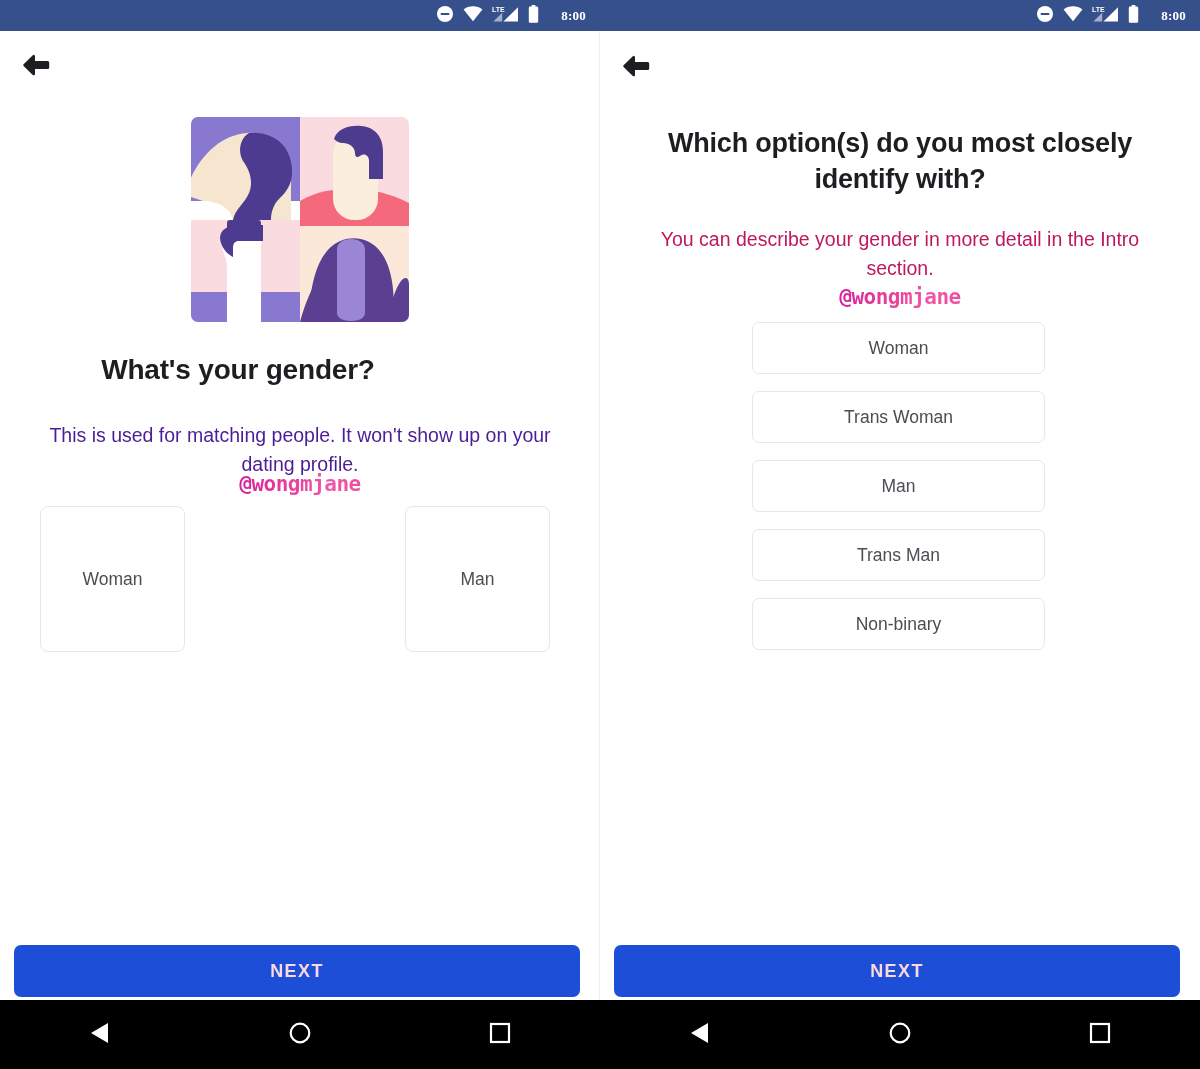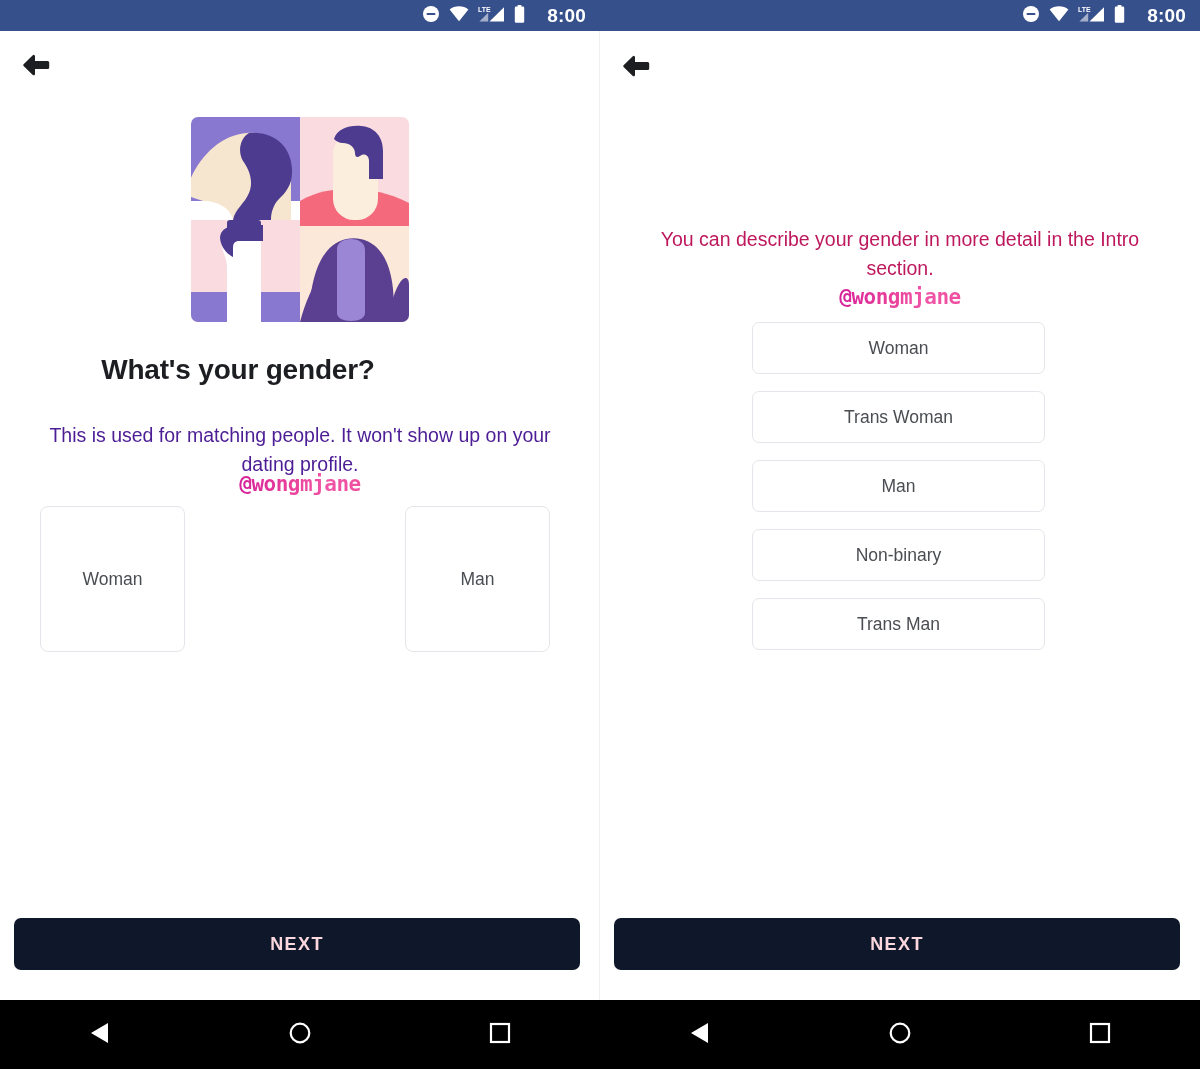--- a/index.html
+++ b/index.html
@@ -34,25 +34,26 @@
     height: 31px;
     display: flex;
     align-items: center;
     justify-content: flex-end;
     padding-right: 14px;
     gap: 9px;
   }
   .sb-icon { display: block; }
   .sb-time {
     color: #ffffff;
-    font-size: 19px;
+    font-size: 13px;
     font-weight: bold;
     letter-spacing: 0.2px;
     line-height: 1;
     margin-left: 13px;
+    font-family: Liberation Serif, serif;
   }
 
   
   .panels {
     position: absolute;
     top: 31px; left: 0;
     width: 1200px;
     height: 969px;
     display: flex;
   }
@@ -190,24 +191,24 @@
     align-items: center;
     justify-content: center;
     font-size: 17.5px;
     color: #4a4d52;
   }
 
   
   .next-btn {
     position: absolute;
     left: 14px;
-    bottom: 30px;
+    bottom: 3px;
     width: 566px;
     height: 52px;
-    background: #0f172a;
+    background: #1d4ed8;
     border-radius: 7px;
     border: none;
     display: flex;
     align-items: center;
     justify-content: center;
     font-size: 18px;
     font-weight: bold;
     letter-spacing: 1.4px;
     color: #fbd8dd;
     font-family: "Liberation Sans", sans-serif;
@@ -409,42 +410,43 @@
     <div class="panel panel-right">
 
       <div class="back-btn">
         <span>
           <svg width="30" height="26" viewBox="0 0 30 26">
             <path d="M11.8 3.2 2.6 12.2a1.2 1.2 0 0 0 0 1.7l9.2 9a1.3 1.3 0 0 0 2.2-.95V17.1h12.6a1.6 1.6 0 0 0 1.6-1.6v-4.9a1.6 1.6 0 0 0-1.6-1.6H14V4.15a1.3 1.3 0 0 0-2.2-.95z" fill="#1c1e21"></path>
           </svg>
         </span>
       </div>
 
+      <div class="title-b">Which option(s) do you most closely identify with?</div>
 
       <div class="subtitle-b">You can describe your gender in more detail in the Intro section.</div>
 
       <div class="wm-b">
         <span class="watermark">@wongmjane</span>
       </div>
 
       <div class="option-list">
         <div class="option-btn">
           <span>Woman</span>
         </div>
         <div class="option-btn">
           <span>Trans Woman</span>
         </div>
         <div class="option-btn">
           <span>Man</span>
         </div>
         <div class="option-btn">
+          <span>Trans Man</span>
+        </div>
+        <div class="option-btn">
           <span>Non-binary</span>
-        </div>
-        <div class="option-btn">
-          <span>Trans Man</span>
         </div>
       </div>
 
       <button class="next-btn">NEXT</button>
     </div>
 
   </div>
 
   <div class="nav-bar">
 

